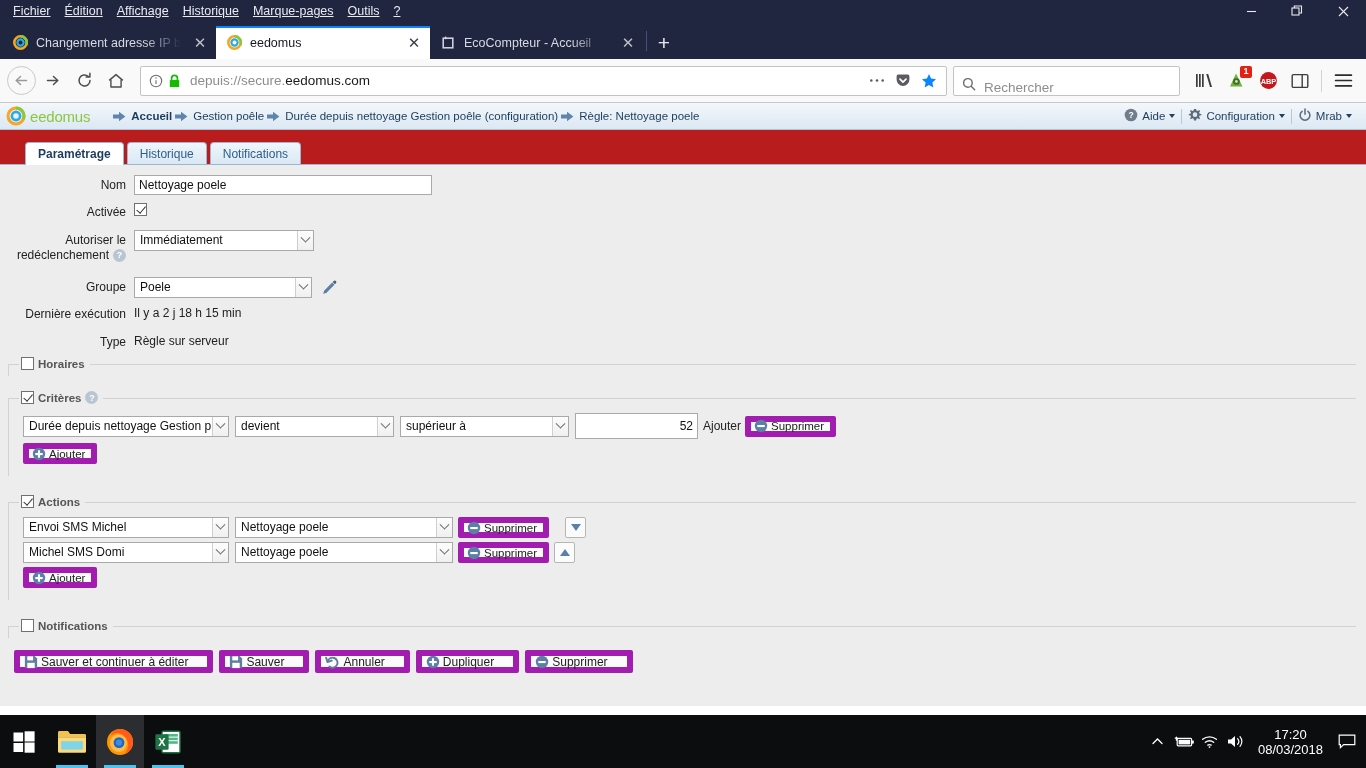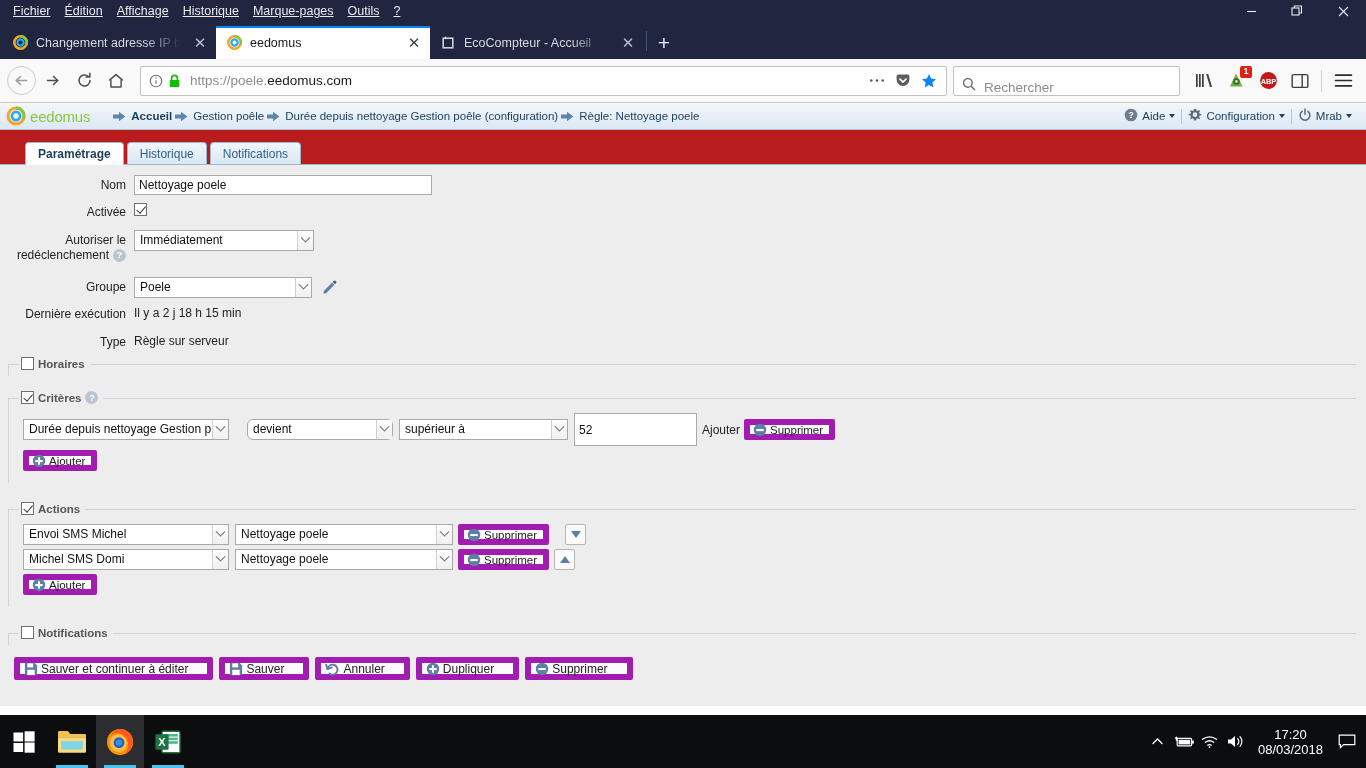--- a/index.html
+++ b/index.html
@@ -650,21 +650,21 @@
               <circle cx="7" cy="4.1" r="0.75" fill="#6d6d70" stroke="none"></circle>
           </svg>
         </span>
         <span class="id-icon">
           <svg width="13" height="14" viewBox="0 0 13 14">
             <path d="M3.6 6 L3.6 4.2 A2.9 2.9 0 0 1 9.4 4.2 L9.4 6" fill="none" stroke="#12bc00" stroke-width="1.7"></path>
             <rect x="1.8" y="5.9" width="9.4" height="7.2" rx="0.7" fill="#12bc00"></rect>
           </svg>
         </span>
       </div>
-      <div id="urltext"><span>https://poele.</span><b>eedomus.com</b></div>
+      <div id="urltext"><span>depuis://secure.</span><b>eedomus.com</b></div>
       <div class="urlbar-actions">
         <span class="ub-act">
           <svg width="16" height="5" viewBox="0 0 16 5" fill="#5c5c60">
               <circle cx="2.3" cy="2.5" r="1.3"></circle>
               <circle cx="8" cy="2.5" r="1.3"></circle>
               <circle cx="13.7" cy="2.5" r="1.3"></circle>
             </svg>
         </span>
         <span class="ub-act">
           <svg width="16" height="16" viewBox="0 0 16 16">
@@ -886,33 +886,33 @@
           <span class="qmark">?</span>
         </div>
         <div class="fs-body">
           <div class="rowline">
             <div class="fakeselect" style="width:206px;">
               <span class="val">Durée depuis nettoyage Gestion p</span>
               <span class="arrowbox">
                   <i class="chev"></i>
                 </span>
             </div>
-            <div class="fakeselect" style="width:146px;margin-left:18px;border-radius:6px;">
+            <div class="fakeselect" style="width:159px;margin-left:6px;">
               <span class="val">devient</span>
               <span class="arrowbox">
                   <i class="chev"></i>
                 </span>
             </div>
             <div class="fakeselect" style="width:169px;margin-left:6px;">
               <span class="val">supérieur à</span>
               <span class="arrowbox">
                   <i class="chev"></i>
                 </span>
             </div>
-            <input class="txt" style="width: 123px; margin-left: 6px; height: 33px;" value="52">
+            <input class="txt" style="width: 123px; margin-left: 6px; height: 26px; text-align: right;" value="52">
             <span class="unitlbl">Ajouter</span>
             <div class="btn">
               <span class="bico">
                 <svg width="14" height="14" viewBox="0 0 14 14">
                     <circle cx="7" cy="7" r="6.2" fill="#5b7fa5"></circle>
                     <rect x="3.3" y="6" width="7.4" height="2.1" fill="#fff"></rect>
                   </svg>
               </span>
               <span>Supprimer</span>
             </div>

